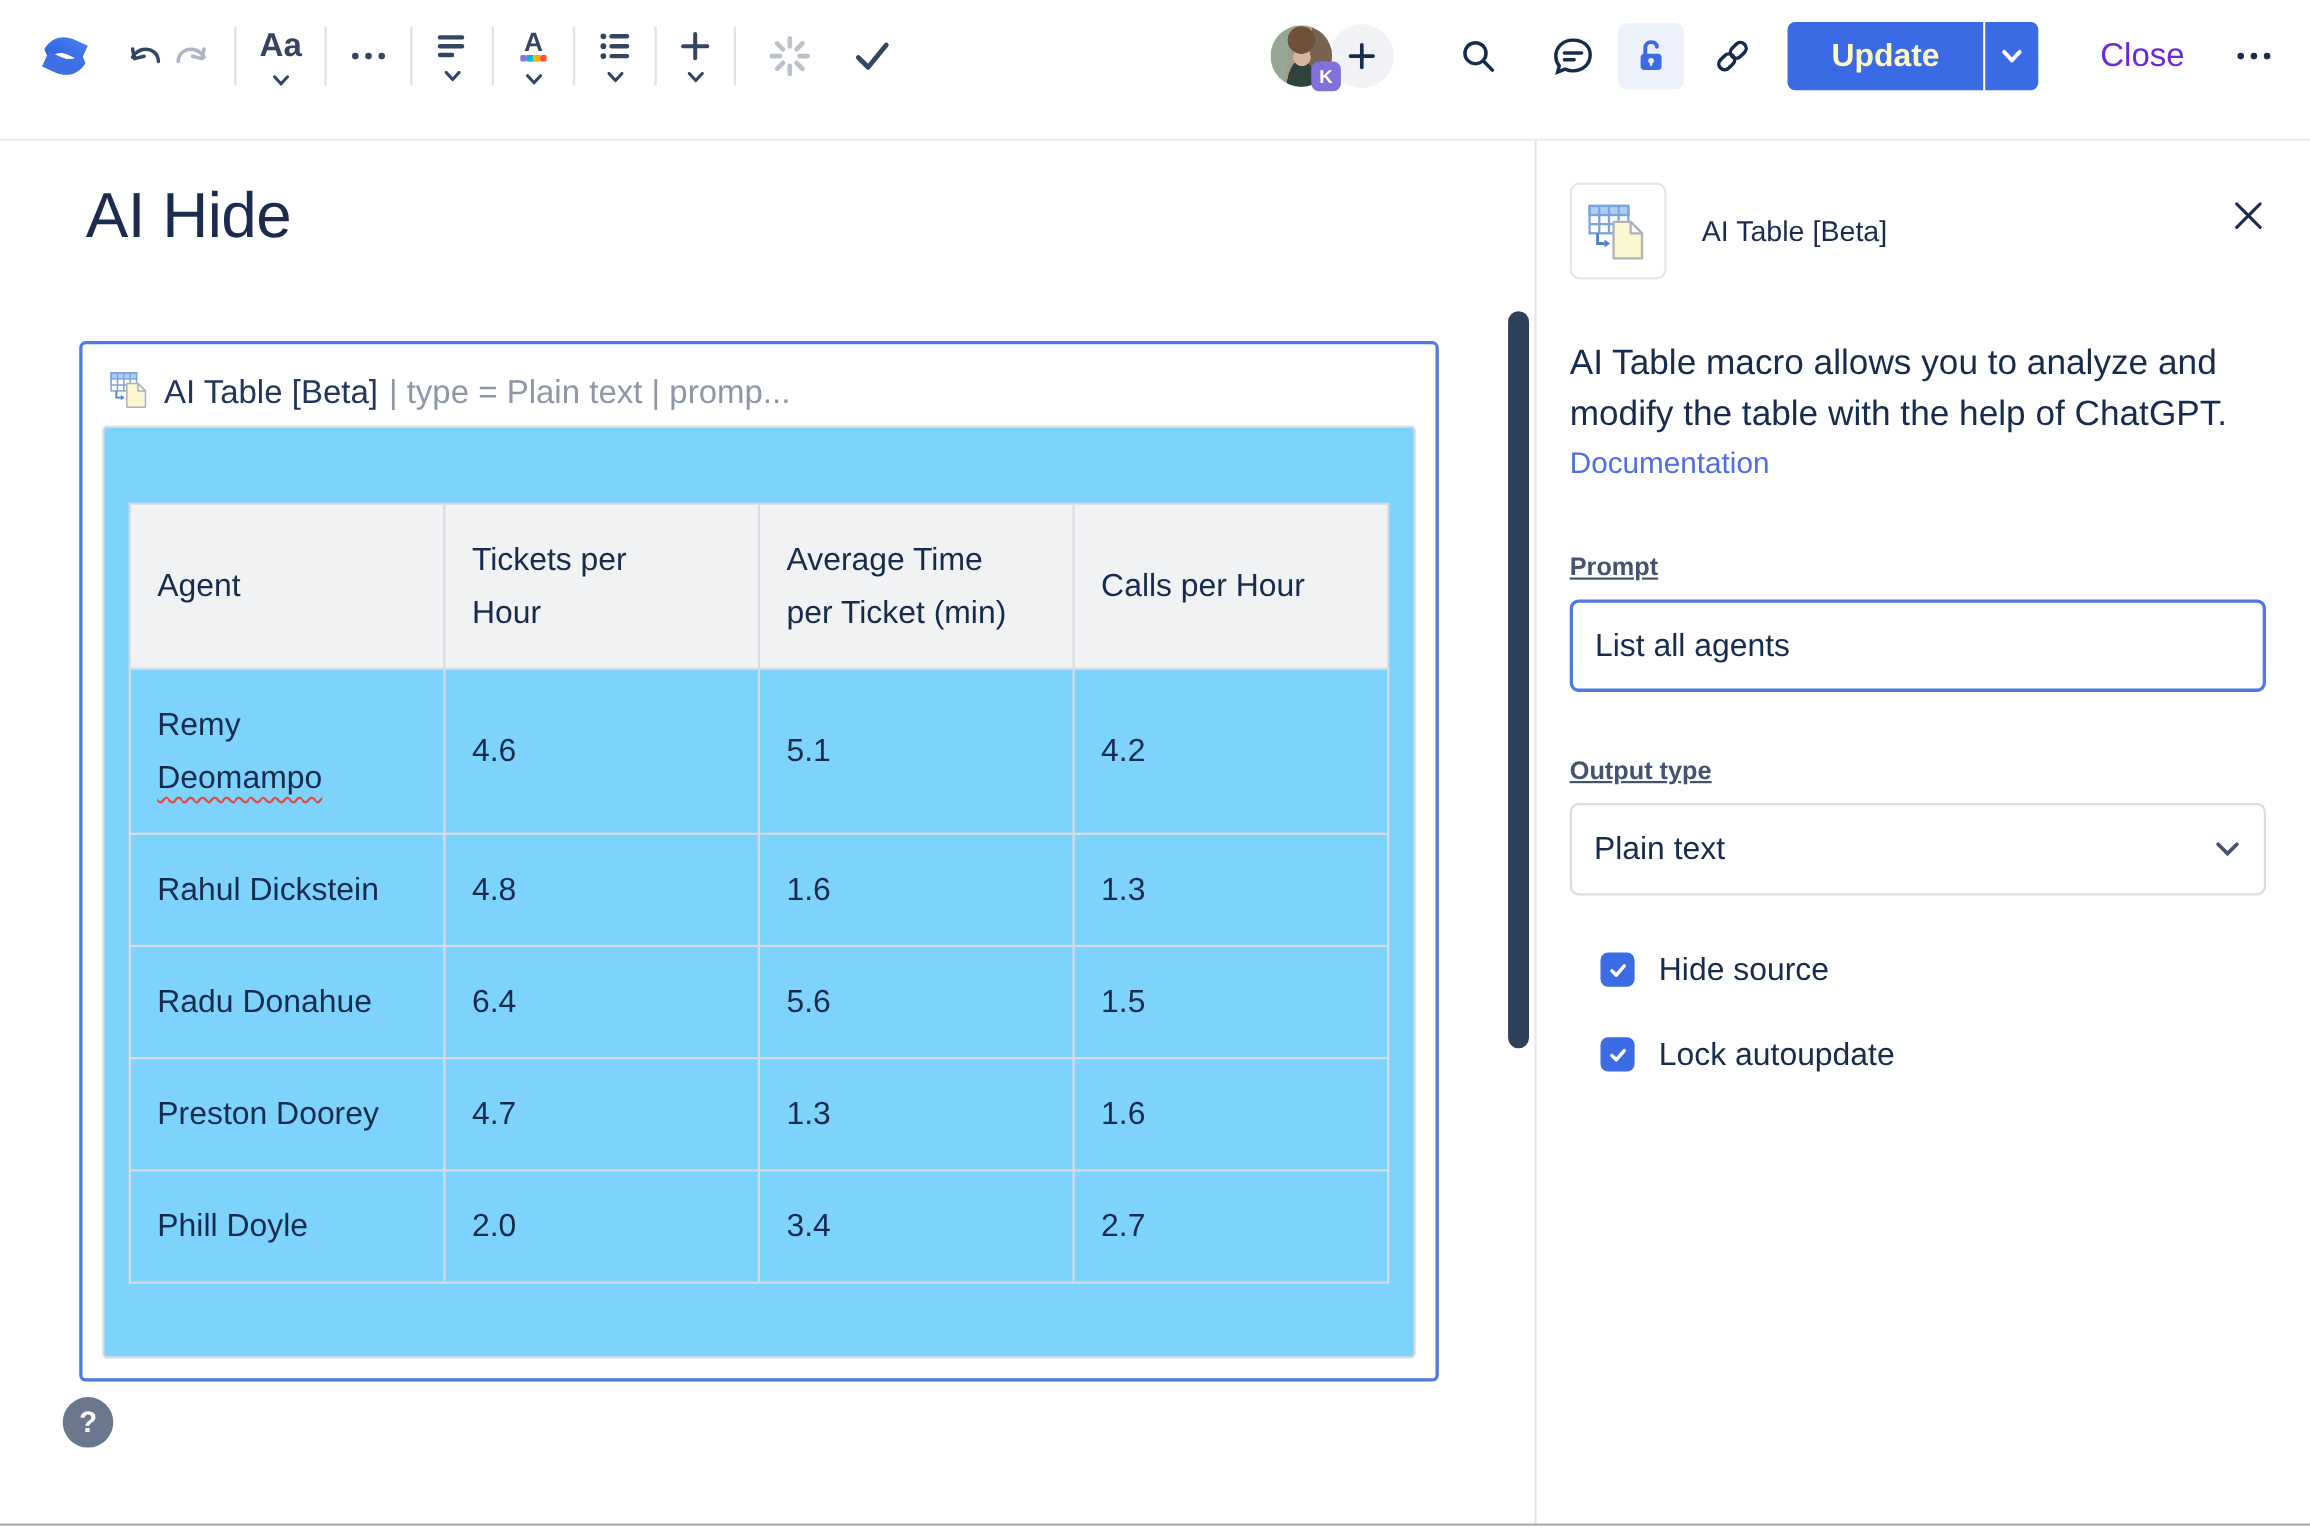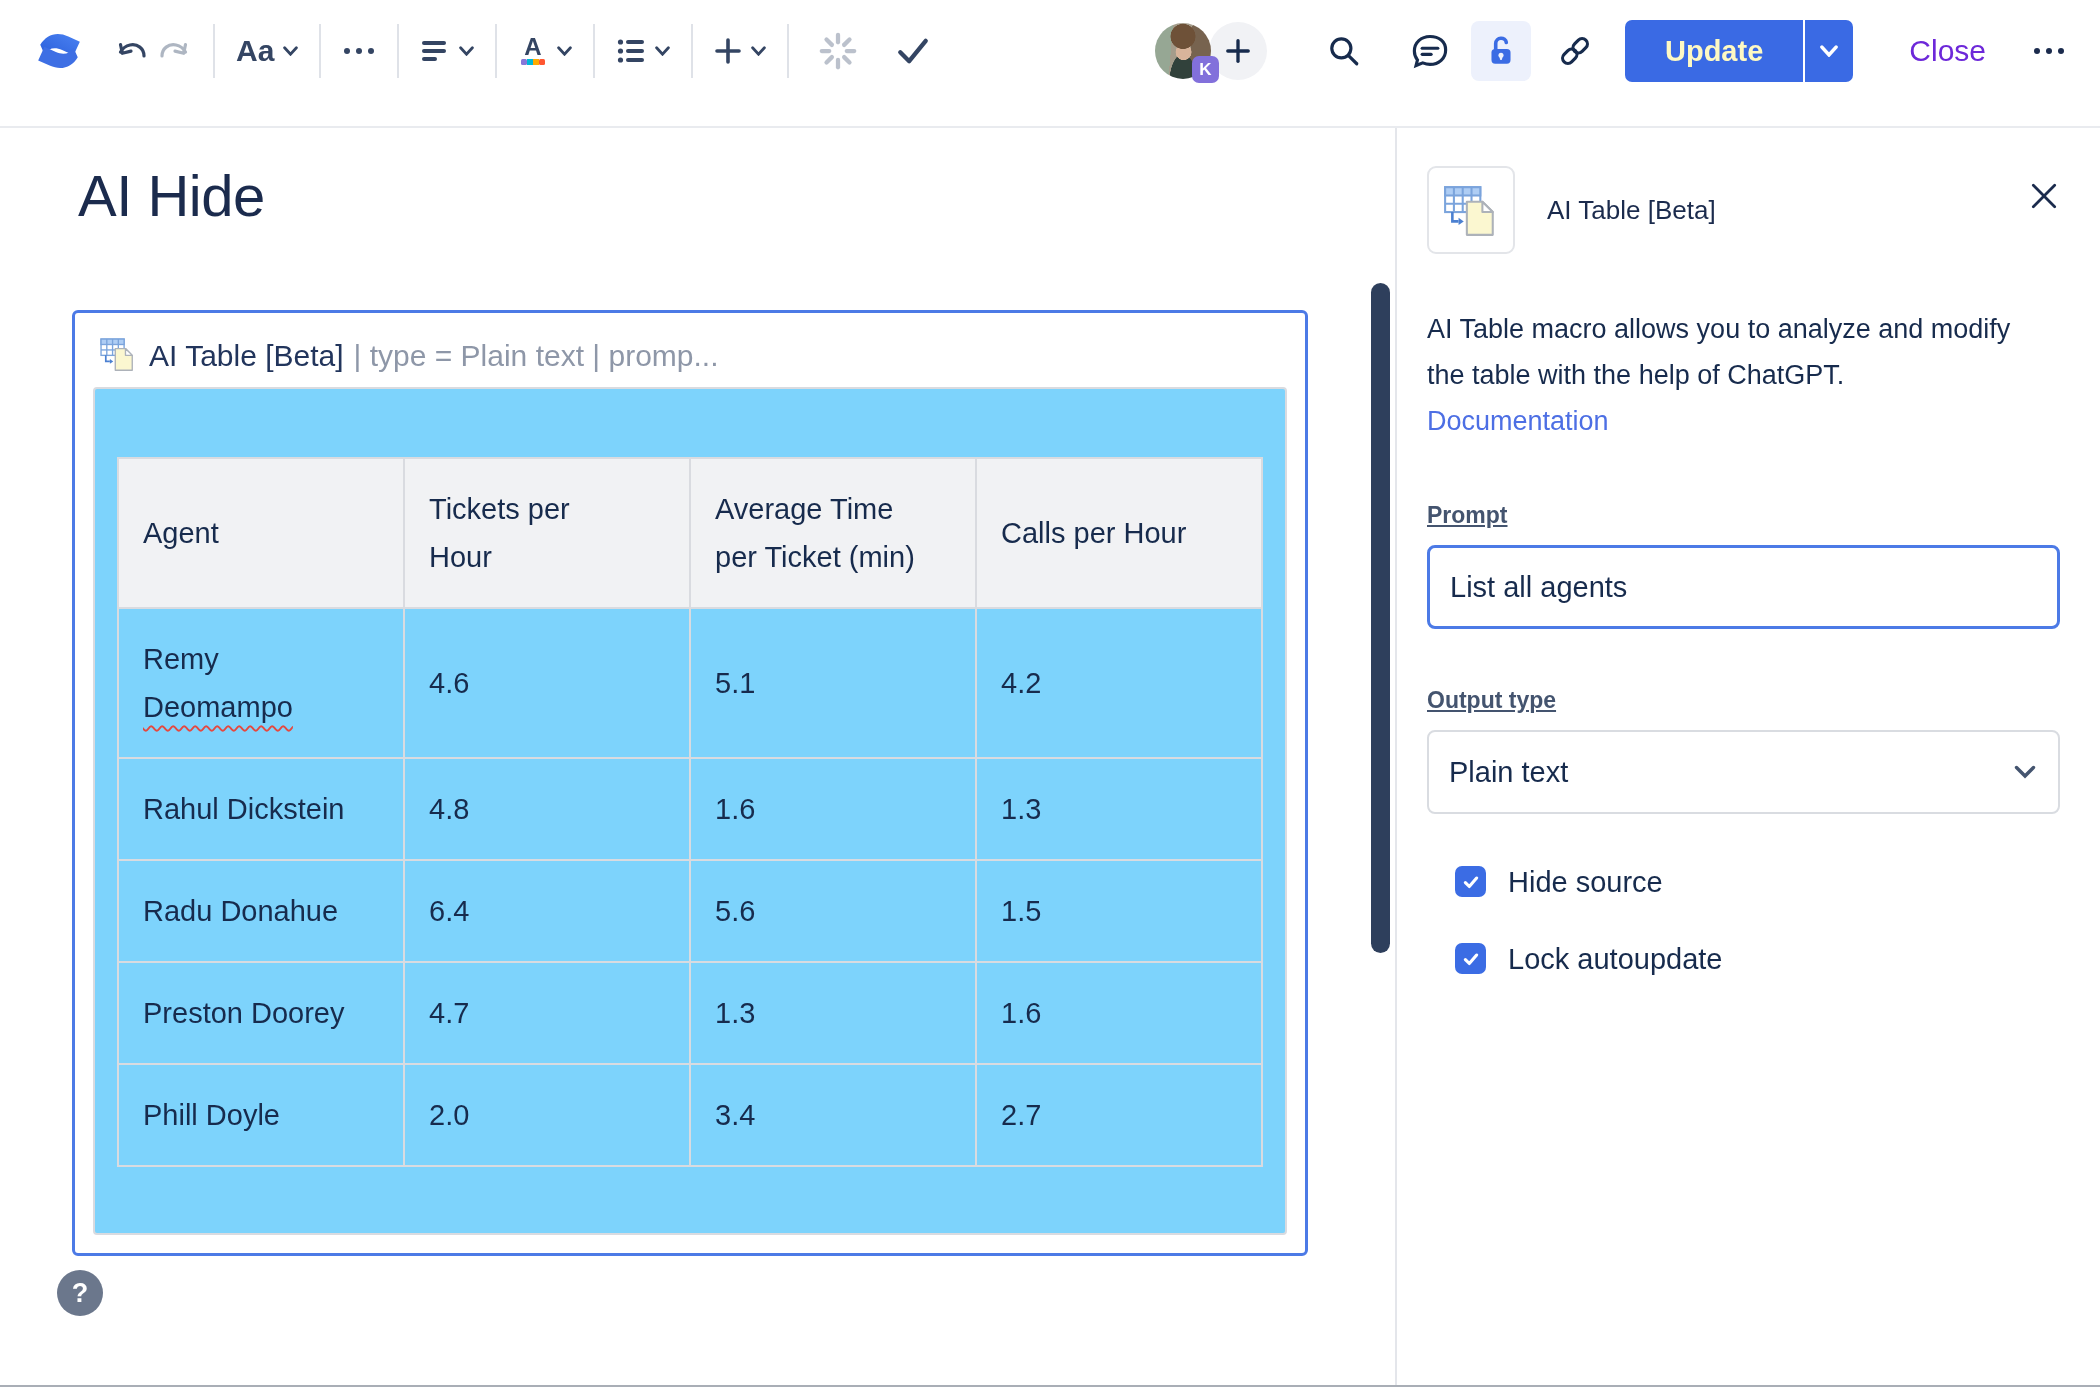--- a/index.html
+++ b/index.html
@@ -4,21 +4,21 @@
 <style>
   * { margin:0; padding:0; box-sizing:border-box; }
   html,body { width:2100px; height:1389px; overflow:hidden; background:#fff;
               font-family:"Liberation Sans","DejaVu Sans",sans-serif; }
   .app { position:relative; width:2100px; height:1389px; background:#fff; }
 
   
   .toolbar { height:128px; border-bottom:2px solid #E9EBEF; display:flex; align-items:center;
              padding:0 34px 24px 34px; }
   .tb-btn { background:none; border:none; display:flex; align-items:center; gap:9px;
-            cursor:pointer; color:#344563; }
+            cursor:pointer; color:#344563;flex-direction:column; }
   .tb-div { width:2px; height:54px; background:#DFE2E8; margin:0 21px; flex:none; }
   .logo-wrap { margin-right:30px; display:flex; }
   .undo-redo { display:flex; gap:6px; align-items:center; }
   .aa-label { font-size:30px; font-weight:600; color:#344563; }
   .spinner-wrap { margin-left:8px; display:flex; }
   .check-wrap { margin-left:38px; display:flex; }
   .avatar-group { margin-left:auto; display:flex; align-items:center; }
   .avatar { position:relative; width:56px; height:56px; border-radius:50%;
             background:
               radial-gradient(circle at 50% 24%, #6e5138 0 24%, transparent 25%),
@@ -79,21 +79,21 @@
               display:flex; align-items:center; justify-content:center; cursor:pointer; }
 
   
   .panel { flex:1; border-left:2px solid #E4E6EB; padding:0 40px 0 30px; position:relative; }
   .panel-head { display:flex; align-items:center; margin-top:38px; }
   .panel-icon-box { width:88px; height:88px; border:2px solid #E3E5E9; border-radius:9px;
                     display:flex; align-items:center; justify-content:center; flex:none; }
   .panel-title { margin-left:32px; font-size:26px; font-weight:400; color:#1B2B4D; }
   .close-x { margin-left:auto; align-self:flex-start; margin-top:14px; background:none;
              border:none; cursor:pointer; display:flex; }
-  .desc { margin-top:52px; font-size:27px; line-height:46px; color:#172B4D; width:610px; }
+  .desc { margin-top:52px; font-size:32px; line-height:46px; color:#172B4D; width:610px; }
   .doc-link { display:block; font-size:27px; line-height:46px; color:#4D6FE4;
               text-decoration:none; cursor:pointer; }
   .field-label { display:block; margin-top:58px; font-size:23px; font-weight:700; color:#44546F;text-decoration:underline; }
   .prompt-input { margin-top:16px; width:100%; height:84px; border:3px solid #4C7AE6;
                   border-radius:8px; font-size:29px; color:#172B4D; padding:12px 20px; outline:none;
                   font-family:"Liberation Sans","DejaVu Sans",sans-serif; }
   .select-box { margin-top:16px; width:100%; height:84px; border:2px solid #D9DCE1;
                 border-radius:8px; background:#fff; display:flex; align-items:center;
                 justify-content:space-between; padding:0 22px 0 20px; font-size:29px;
                 color:#172B4D; cursor:pointer; }

